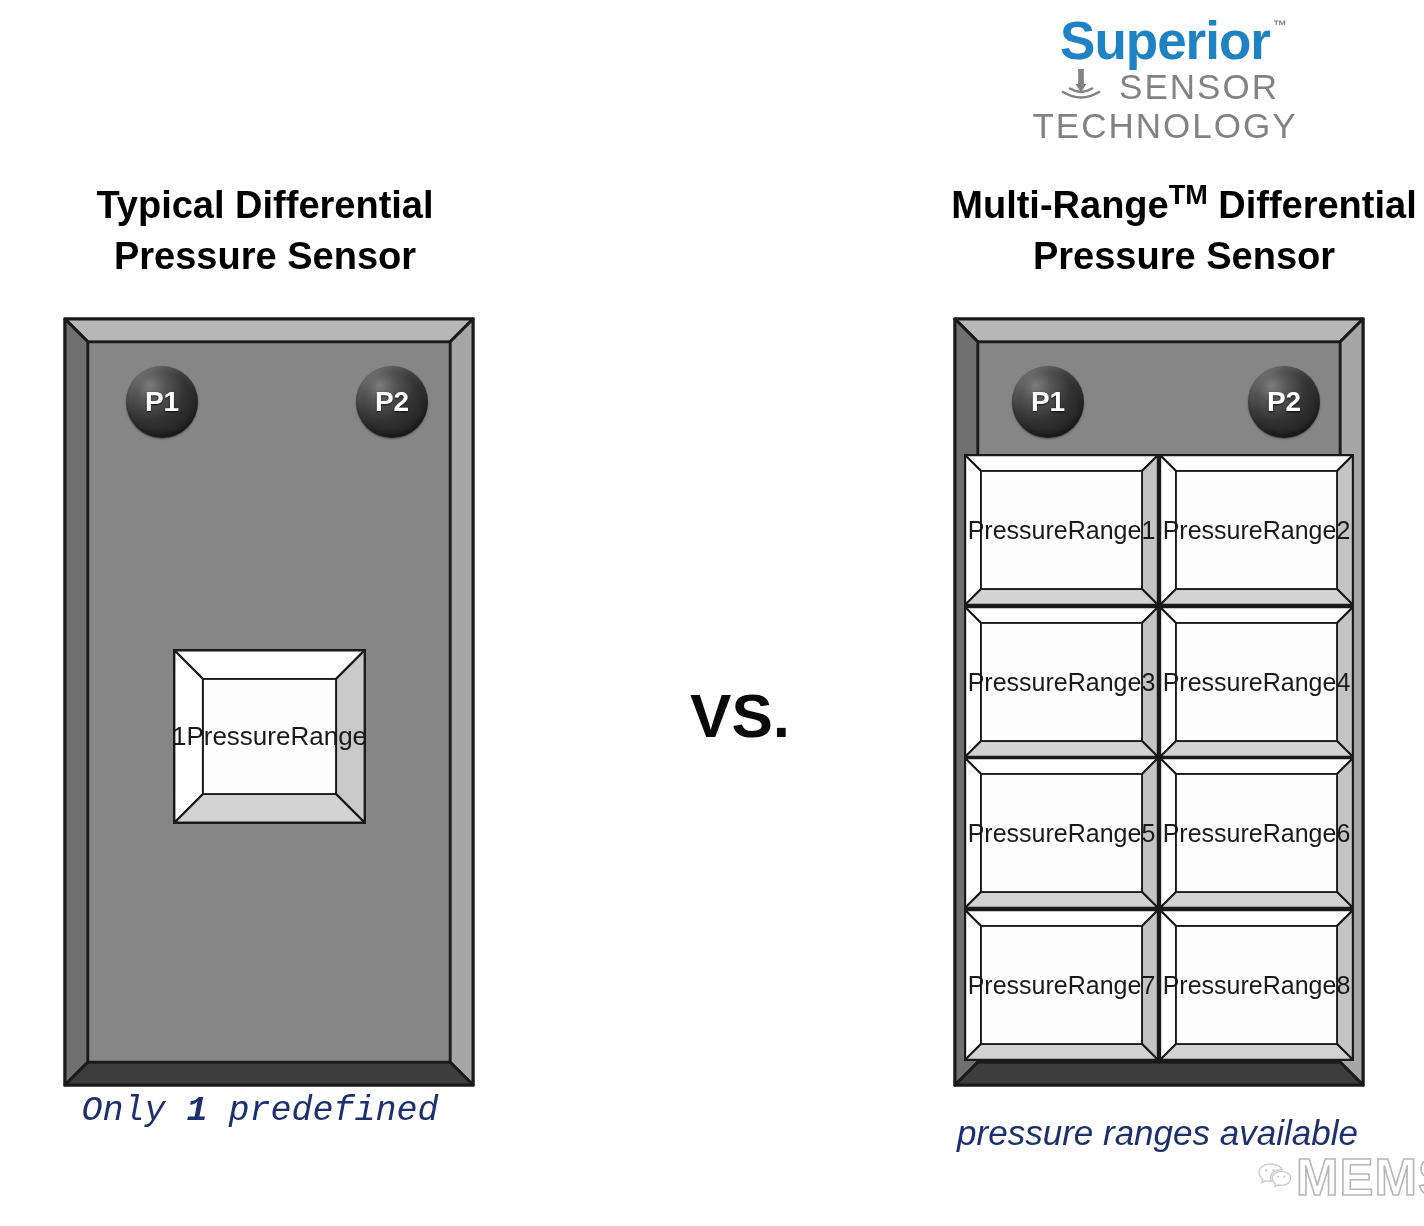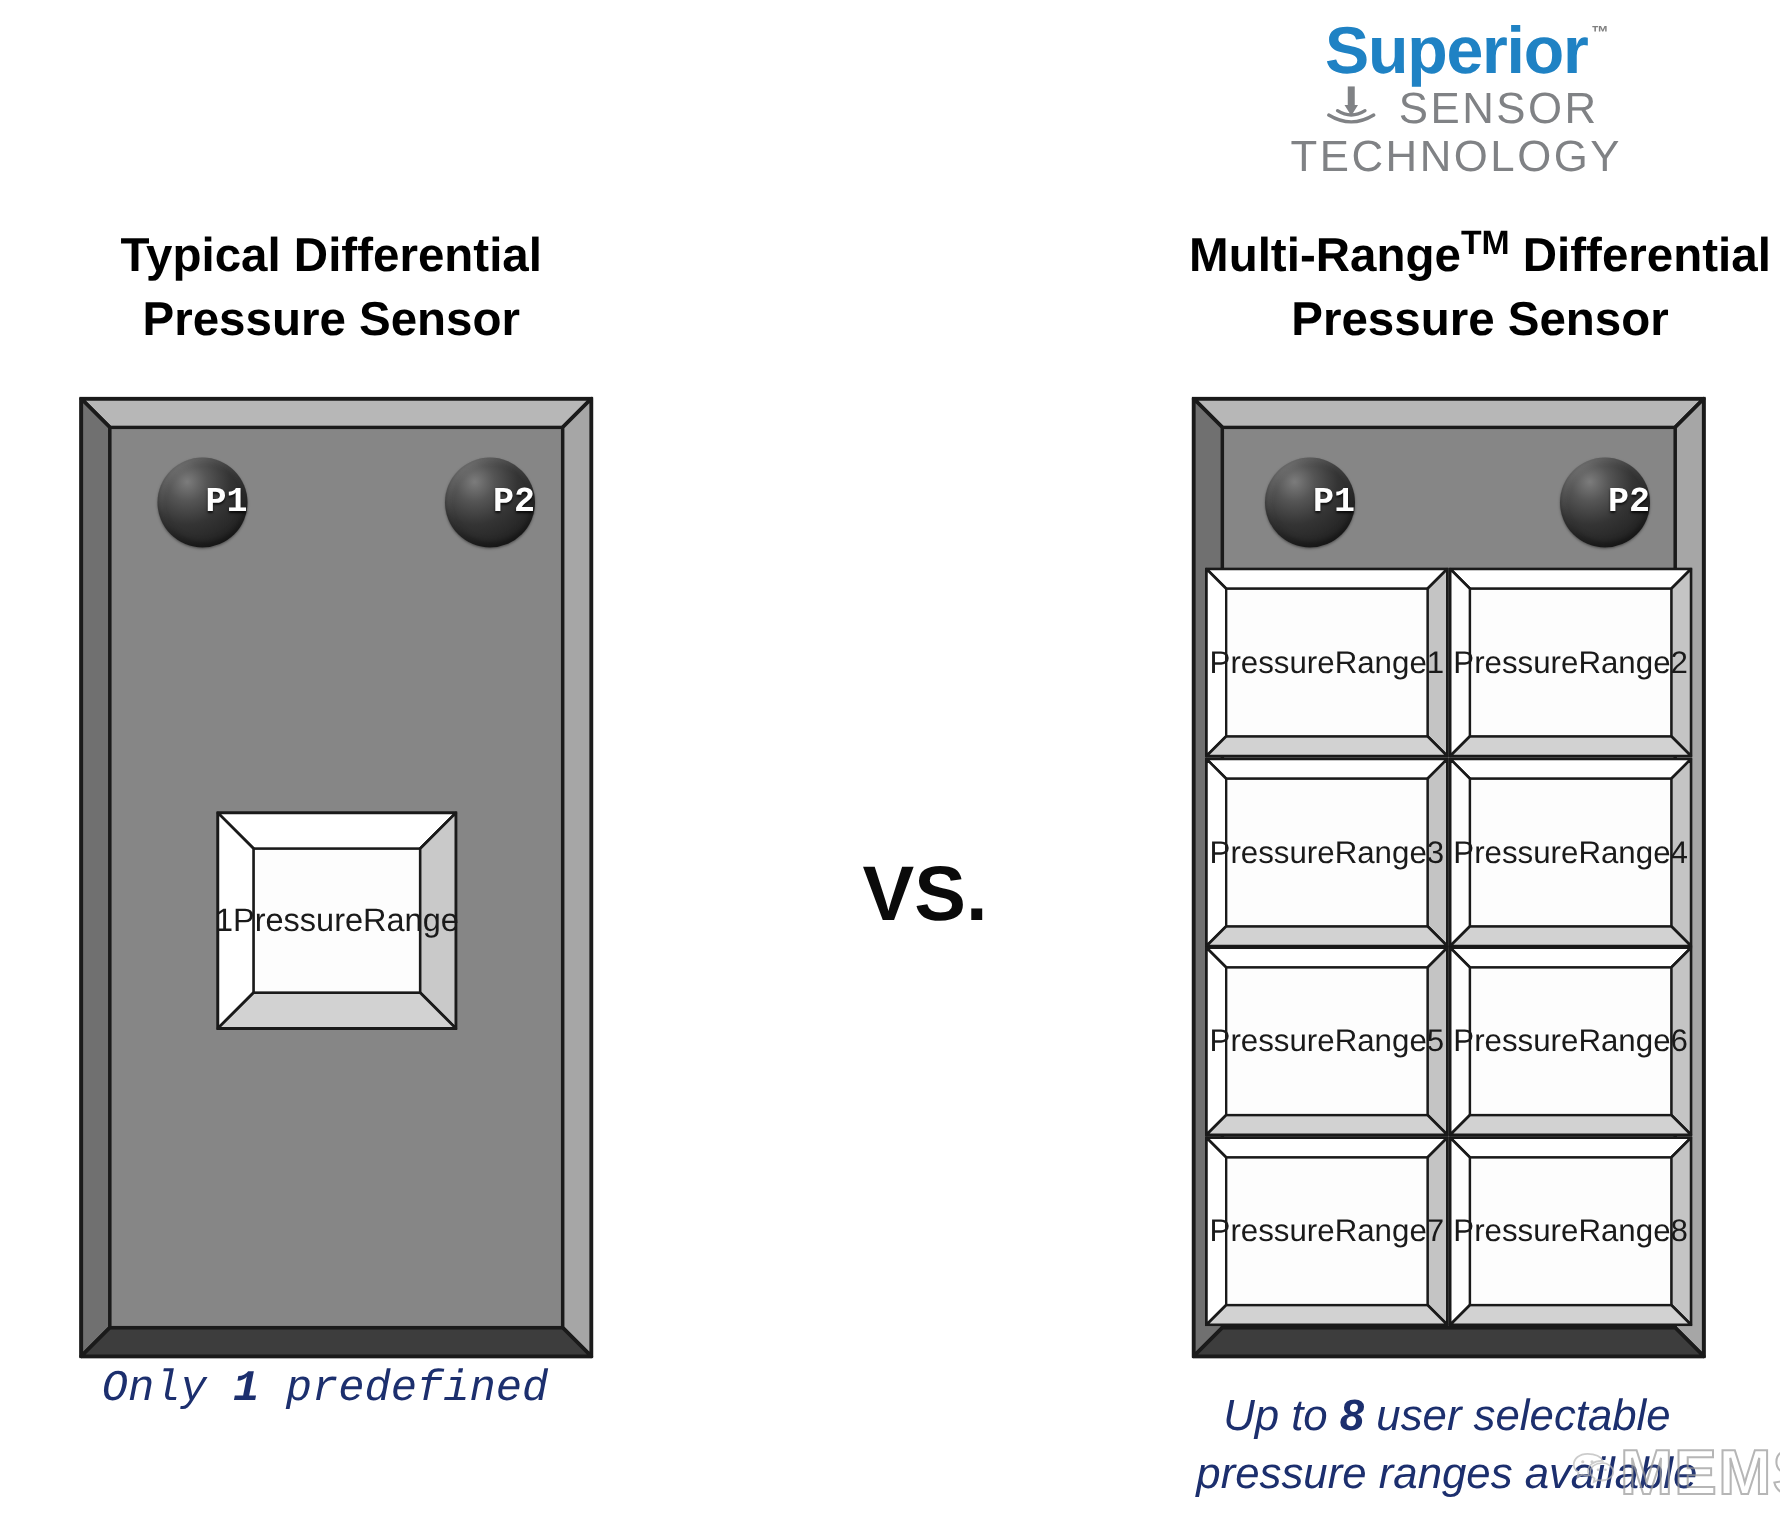--- a/index.html
+++ b/index.html
@@ -57,22 +57,22 @@
   
   .sensor { position:absolute; }
   .sensor .bevel-svg { position:absolute; left:0; top:0; }
 
   
   .port {
     position:absolute; border-radius:50%;
     background:
       radial-gradient(circle at 33% 27%, #7c7c7c 0%, #555 22%, #343434 48%, #272727 70%, #1c1c1c 100%);
     box-shadow: inset 0 -3px 5px rgba(0,0,0,.55), inset 2px 2px 6px rgba(255,255,255,.18), 0 1px 2px rgba(0,0,0,.4);
-    display:flex; align-items:center; justify-content:flex-end;
-    color:#fff; font-weight:bold; font-family:Liberation Mono, monospace;
+    display:flex; align-items:center; justify-content:center;
+    color:#fff; font-weight:bold; font-family:Liberation Sans, sans-serif;
     text-shadow:0 1px 2px rgba(0,0,0,.8);
   }
 
   
   .rbox { position:absolute; }
   .rbox .frame { position:absolute; left:0; top:0; }
   .rbox .label {
     position:absolute;
     display:flex; align-items:center; justify-content:center;
     color:#1a1a1a; font-family:"Liberation Sans", sans-serif;
@@ -317,21 +317,20 @@
           </div>
         </div>
       </div>
   </div>
 
   <div class="caption" id="caption-left">
     <div><span>Only </span><b>1</b><span> predefined</span></div>
   </div>
 
   <div class="caption" id="caption-right">
-    <div><span>Up to </span><b>8</b><span> user selectable</span></div>
     <div>pressure ranges available</div>
   </div>
 
   <div class="watermark">
     <span>
       <svg width="34" height="30" viewBox="0 0 34 30" aria-hidden="true">
         <path d="M12 3 C5.4 3 1 7 1 11.6 c0 2.6 1.5 4.9 3.9 6.4 L4 21.6 l3.7-1.9 c1.3.4 2.8.6 4.3.6 .4 0 .8 0 1.2-.05 C12.6 19 12.4 18 12.4 17 c0-4.6 4.7-8.3 10.5-8.3 .4 0 .8 0 1.2.05 C23.1 5.4 18.1 3 12 3 z" fill="none" stroke="#b9b9b9" stroke-width="1.4"></path>
         <circle cx="8.2" cy="9.4" r="1.25" fill="#b9b9b9"></circle>
         <circle cx="15.6" cy="9.4" r="1.25" fill="#b9b9b9"></circle>
         <path d="M23.4 10.4 C18.3 10.4 14.2 13.6 14.2 17.4 c0 2.2 1.4 4.1 3.5 5.4 l-.7 2.8 3.1-1.6 c1 .3 2.1.4 3.3.4 5.1 0 9.2-3.2 9.2-7 0-3.8-4.1-7-9.2-7 z" fill="none" stroke="#b9b9b9" stroke-width="1.4"></path>

